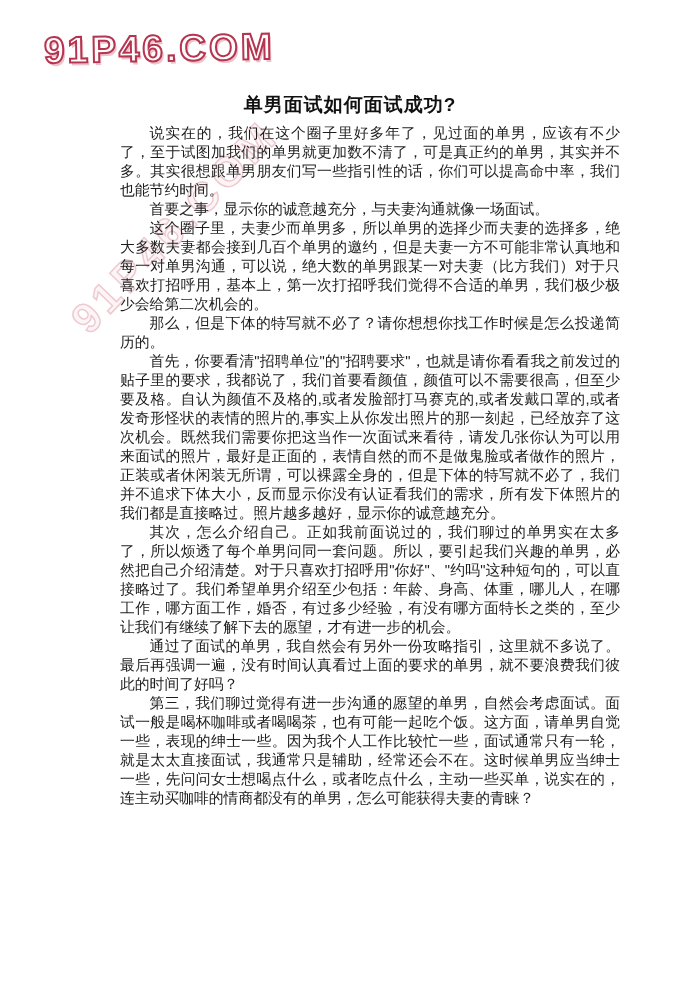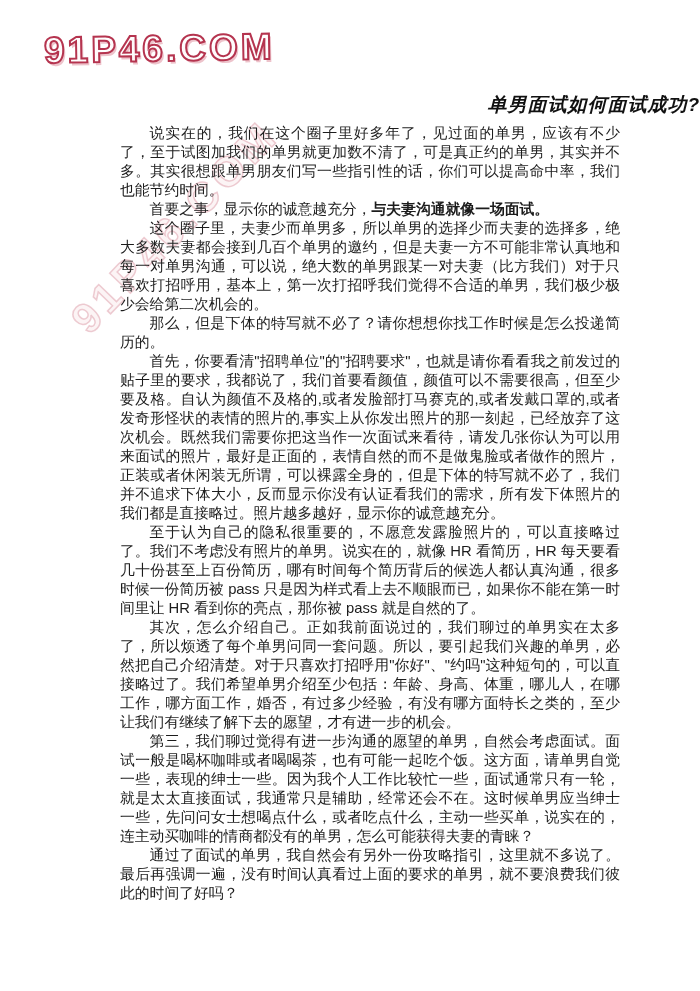--- a/index.html
+++ b/index.html
@@ -46,61 +46,59 @@
     pointer-events: none;
   }
   .content {
     position: absolute;
     top: 0;
     left: 0;
     right: 0;
   }
   .article-title {
     margin: 92px 0 6px 0;
-    text-align: right;
+    text-align: center;
     font-size: 19px;
     font-weight: bold;
     color: #111111;
     letter-spacing: 1px;
-    font-style: italic;
   }
   .body-text {
     margin: 0 80px 0 120px;
   }
   .para {
     margin: 0;
     font-size: 14.8px;
     line-height: 19px;
     color: #1c1c1c;
     text-align: justify;
     text-indent: 2em;
     word-break: break-all;
   }
   .para .emph {
-    font-weight: bold;
+    font-weight: normal;
   }
 </style>
 </head>
 <body>
 
 <div class="page">
 
   <div class="watermark">91P46.COM</div>
 
   <div class="site-logo">91P46.COM</div>
 
   <div class="content">
     <h1 class="article-title">单男面试如何面试成功?</h1>
 
     <div class="body-text">
       <p class="para"><span>说实在的，我们在这个圈子里好多年了，见过面的单男，应该有不少了，至于试图加我们的单男就更加数不清了，可是真正约的单男，其实并不多。其实很想跟单男朋友们写一些指引性的话，你们可以提高命中率，我们也能节约时间。</span><span class="emph"></span></p>
       <p class="para"><span>首要之事，显示你的诚意越充分，</span><span class="emph">与夫妻沟通就像一场面试。</span></p>
       <p class="para"><span>这个圈子里，夫妻少而单男多，所以单男的选择少而夫妻的选择多，绝大多数夫妻都会接到几百个单男的邀约，但是夫妻一方不可能非常认真地和每一对单男沟通，可以说，绝大数的单男跟某一对夫妻（比方我们）对于只喜欢打招呼用，基本上，第一次打招呼我们觉得不合适的单男，我们极少极少会给第二次机会的。</span><span class="emph"></span></p>
       <p class="para"><span>那么，但是下体的特写就不必了？请你想想你找工作时候是怎么投递简历的。</span><span class="emph"></span></p>
       <p class="para"><span>首先，你要看清"招聘单位"的"招聘要求"，也就是请你看看我之前发过的贴子里的要求，我都说了，我们首要看颜值，颜值可以不需要很高，但至少要及格。自认为颜值不及格的,或者发脸部打马赛克的,或者发戴口罩的,或者发奇形怪状的表情的照片的,事实上从你发出照片的那一刻起，已经放弃了这次机会。既然我们需要你把这当作一次面试来看待，请发几张你认为可以用来面试的照片，最好是正面的，表情自然的而不是做鬼脸或者做作的照片，正装或者休闲装无所谓，可以裸露全身的，但是下体的特写就不必了，我们并不追求下体大小，反而显示你没有认证看我们的需求，所有发下体照片的我们都是直接略过。照片越多越好，显示你的诚意越充分。</span><span class="emph"></span></p>
-      <p class="para"><span>至于认为自己的隐私很重要的，不愿意发露脸照片的，可以直接略过了。我们不考虑没有照片的单男。说实在的，就像 HR 看简历，HR 每天要看几十份甚至上百份简历，哪有时间每个简历背后的候选人都认真沟通，很多时候一份简历被 pass 只是因为样式看上去不顺眼而已，如果你不能在第一时间里让 HR 看到你的亮点，那你被 pass 就是自然的了。</span><span class="emph"></span></p>
       <p class="para"><span>其次，怎么介绍自己。正如我前面说过的，我们聊过的单男实在太多了，所以烦透了每个单男问同一套问题。所以，要引起我们兴趣的单男，必然把自己介绍清楚。对于只喜欢打招呼用"你好"、"约吗"这种短句的，可以直接略过了。我们希望单男介绍至少包括：年龄、身高、体重，哪儿人，在哪工作，哪方面工作，婚否，有过多少经验，有没有哪方面特长之类的，至少让我们有继续了解下去的愿望，才有进一步的机会。</span><span class="emph"></span></p>
+      <p class="para"><span>通过了面试的单男，我自然会有另外一份攻略指引，这里就不多说了。最后再强调一遍，没有时间认真看过上面的要求的单男，就不要浪费我们彼此的时间了好吗？</span><span class="emph"></span></p>
       <p class="para"><span>第三，我们聊过觉得有进一步沟通的愿望的单男，自然会考虑面试。面试一般是喝杯咖啡或者喝喝茶，也有可能一起吃个饭。这方面，请单男自觉一些，表现的绅士一些。因为我个人工作比较忙一些，面试通常只有一轮，就是太太直接面试，我通常只是辅助，经常还会不在。这时候单男应当绅士一些，先问问女士想喝点什么，或者吃点什么，主动一些买单，说实在的，连主动买咖啡的情商都没有的单男，怎么可能获得夫妻的青睐？</span><span class="emph"></span></p>
-      <p class="para"><span>通过了面试的单男，我自然会有另外一份攻略指引，这里就不多说了。最后再强调一遍，没有时间认真看过上面的要求的单男，就不要浪费我们彼此的时间了好吗？</span><span class="emph"></span></p>
     </div>
   </div>
 
 </div>
 
 </body></html>

